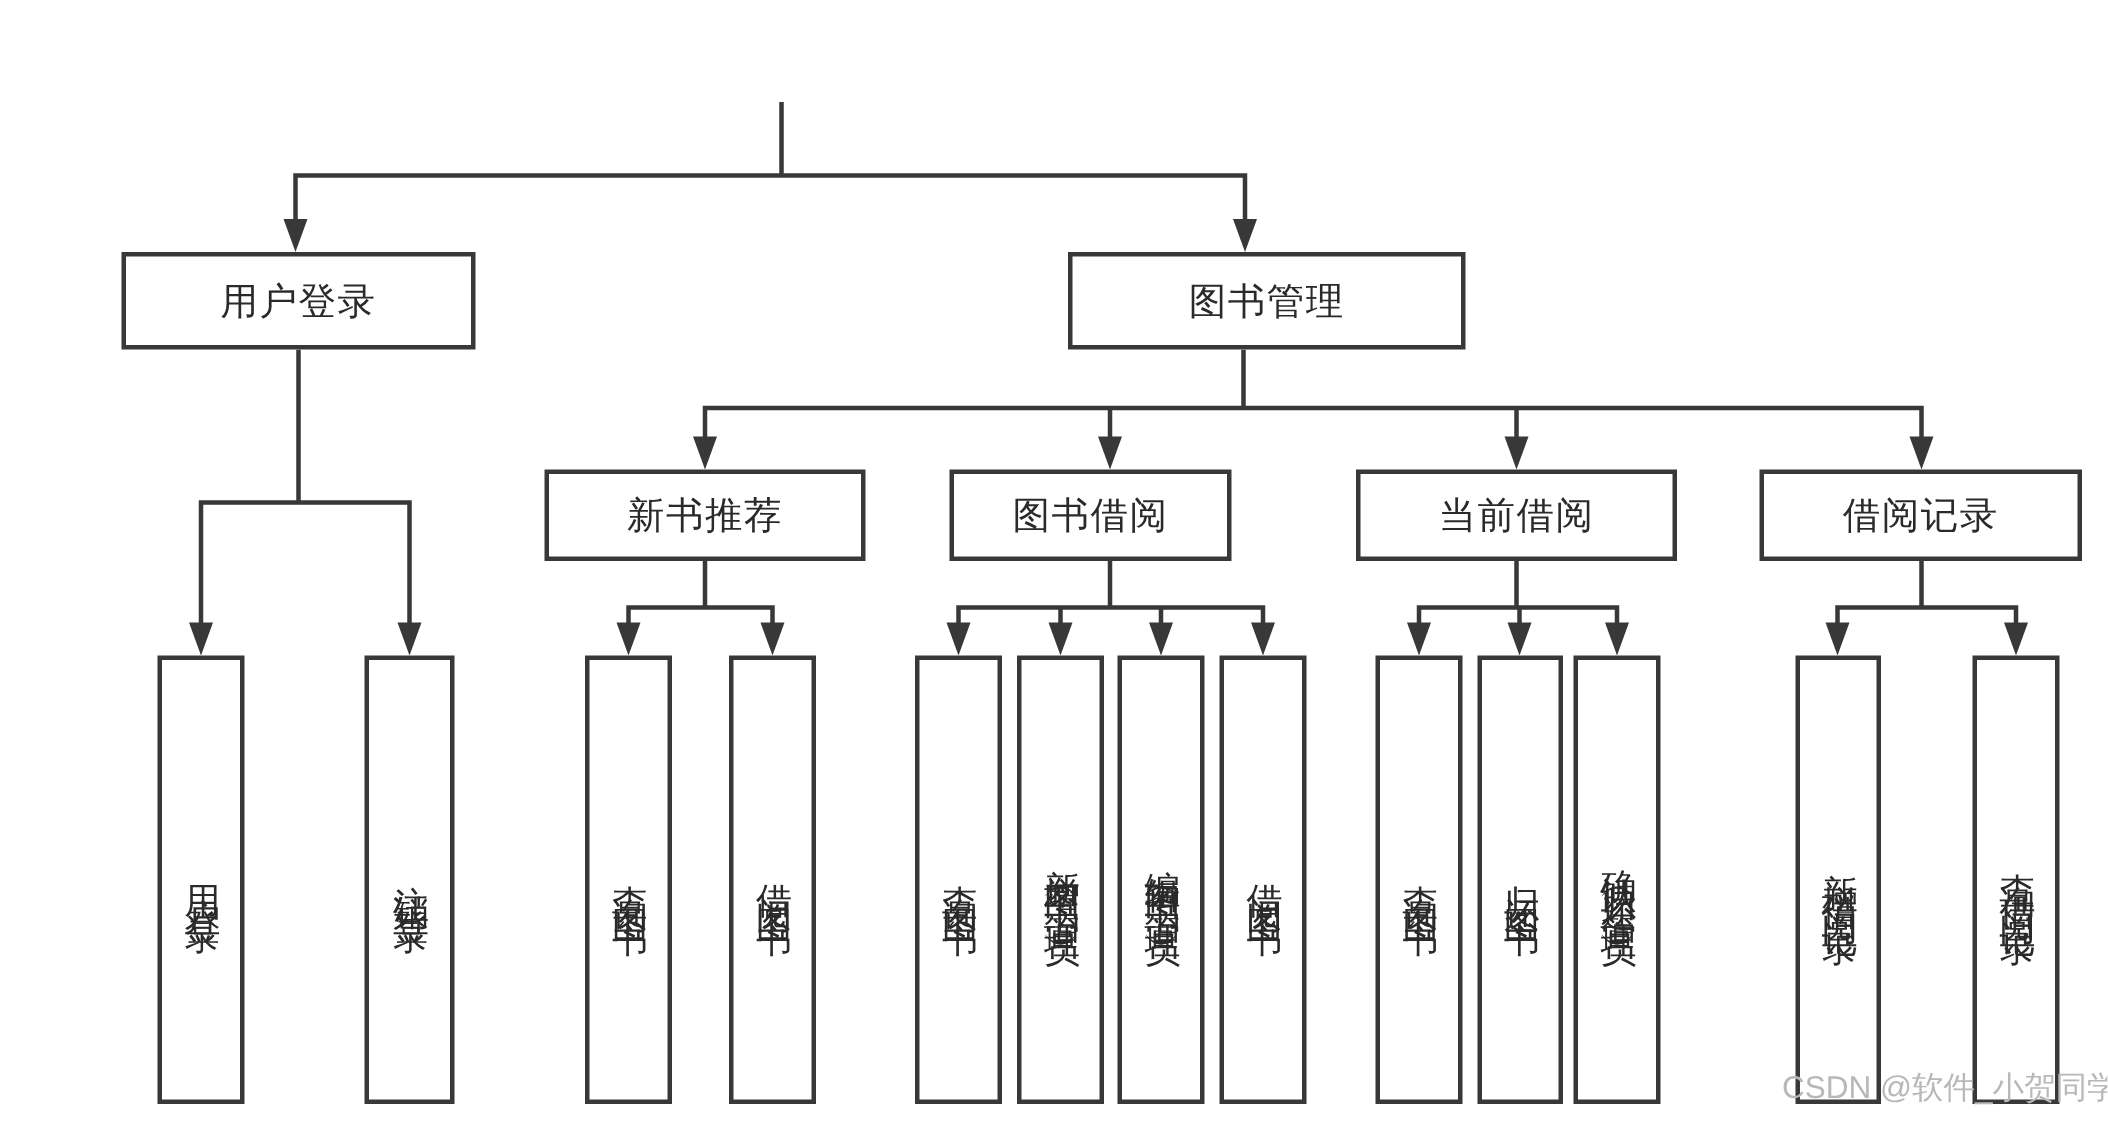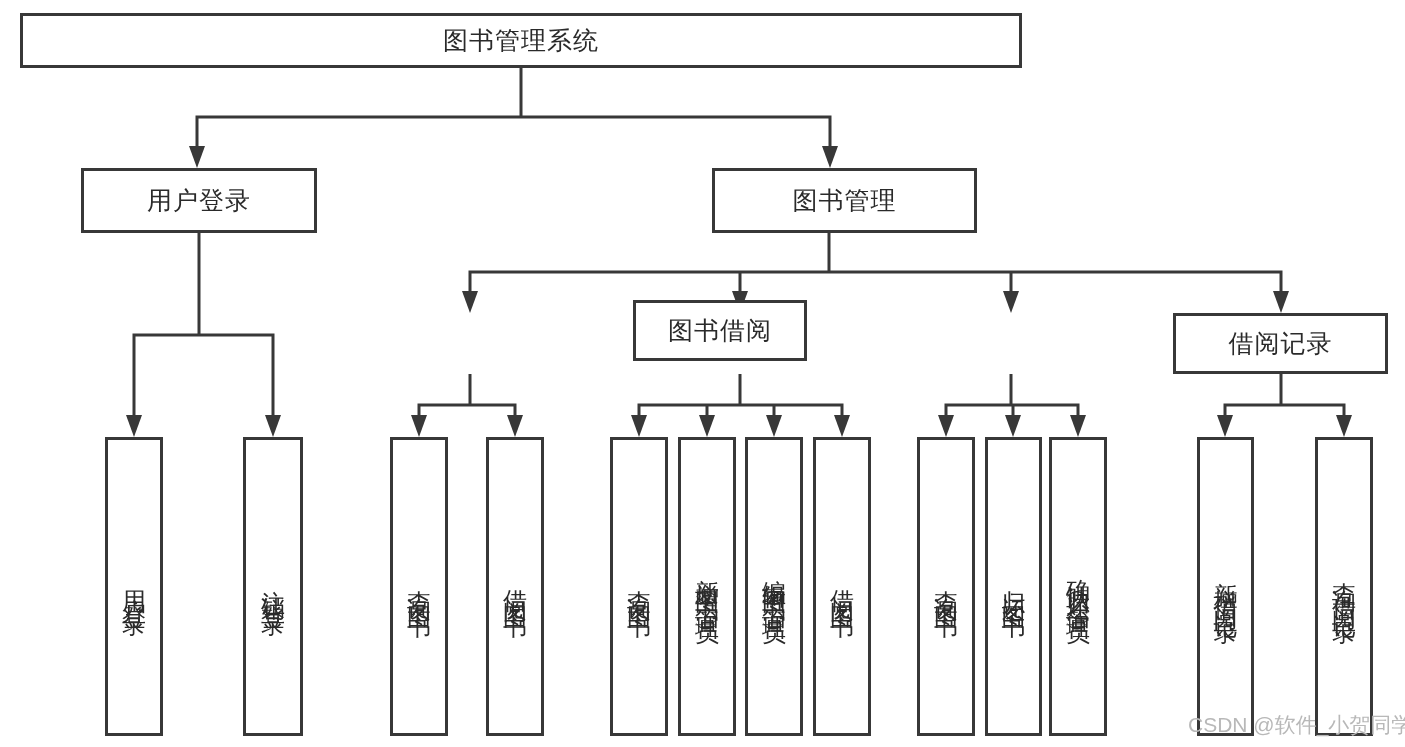--- a/index.html
+++ b/index.html
@@ -88,33 +88,36 @@
     <path d="M1011,374 V405 M946,419 V405 H1078 V419 M1013,405 V419"></path>
     <polygon points="938,415 954,415 946,437"></polygon>
     <polygon points="1005,415 1021,415 1013,437"></polygon>
     <polygon points="1070,415 1086,415 1078,437"></polygon>
 
     <path d="M1281,374 V405 M1225,419 V405 H1344 V419"></path>
     <polygon points="1217,415 1233,415 1225,437"></polygon>
     <polygon points="1336,415 1352,415 1344,437"></polygon>
   </svg>
 
-  <div class="hbox" style="left:20px;top:13px;width:1002px;height:55px">
-    <span>图书管理系统</span>
-  </div>
 
   <div class="hbox" style="left:81px;top:168px;width:236px;height:65px">
     <span>用户登录</span>
   </div>
   <div class="hbox" style="left:712px;top:168px;width:265px;height:65px">
     <span>图书管理</span>
   </div>
 
-  <div class="hbox" style="left:633px;top:300px;width:174px;height:61px">
+  <div class="hbox" style="left:363px;top:313px;width:214px;height:61px">
+    <span>新书推荐</span>
+  </div>
+  <div class="hbox" style="left:633px;top:313px;width:188px;height:61px">
     <span>图书借阅</span>
+  </div>
+  <div class="hbox" style="left:904px;top:313px;width:214px;height:61px">
+    <span>当前借阅</span>
   </div>
   <div class="hbox" style="left:1173px;top:313px;width:215px;height:61px">
     <span>借阅记录</span>
   </div>
 
   <div class="vbox" style="left:105px;width:58px">
     <span class="vlabel">用户登录</span>
   </div>
   <div class="vbox" style="left:243px;width:60px">
     <span class="vlabel">注销登录</span>

